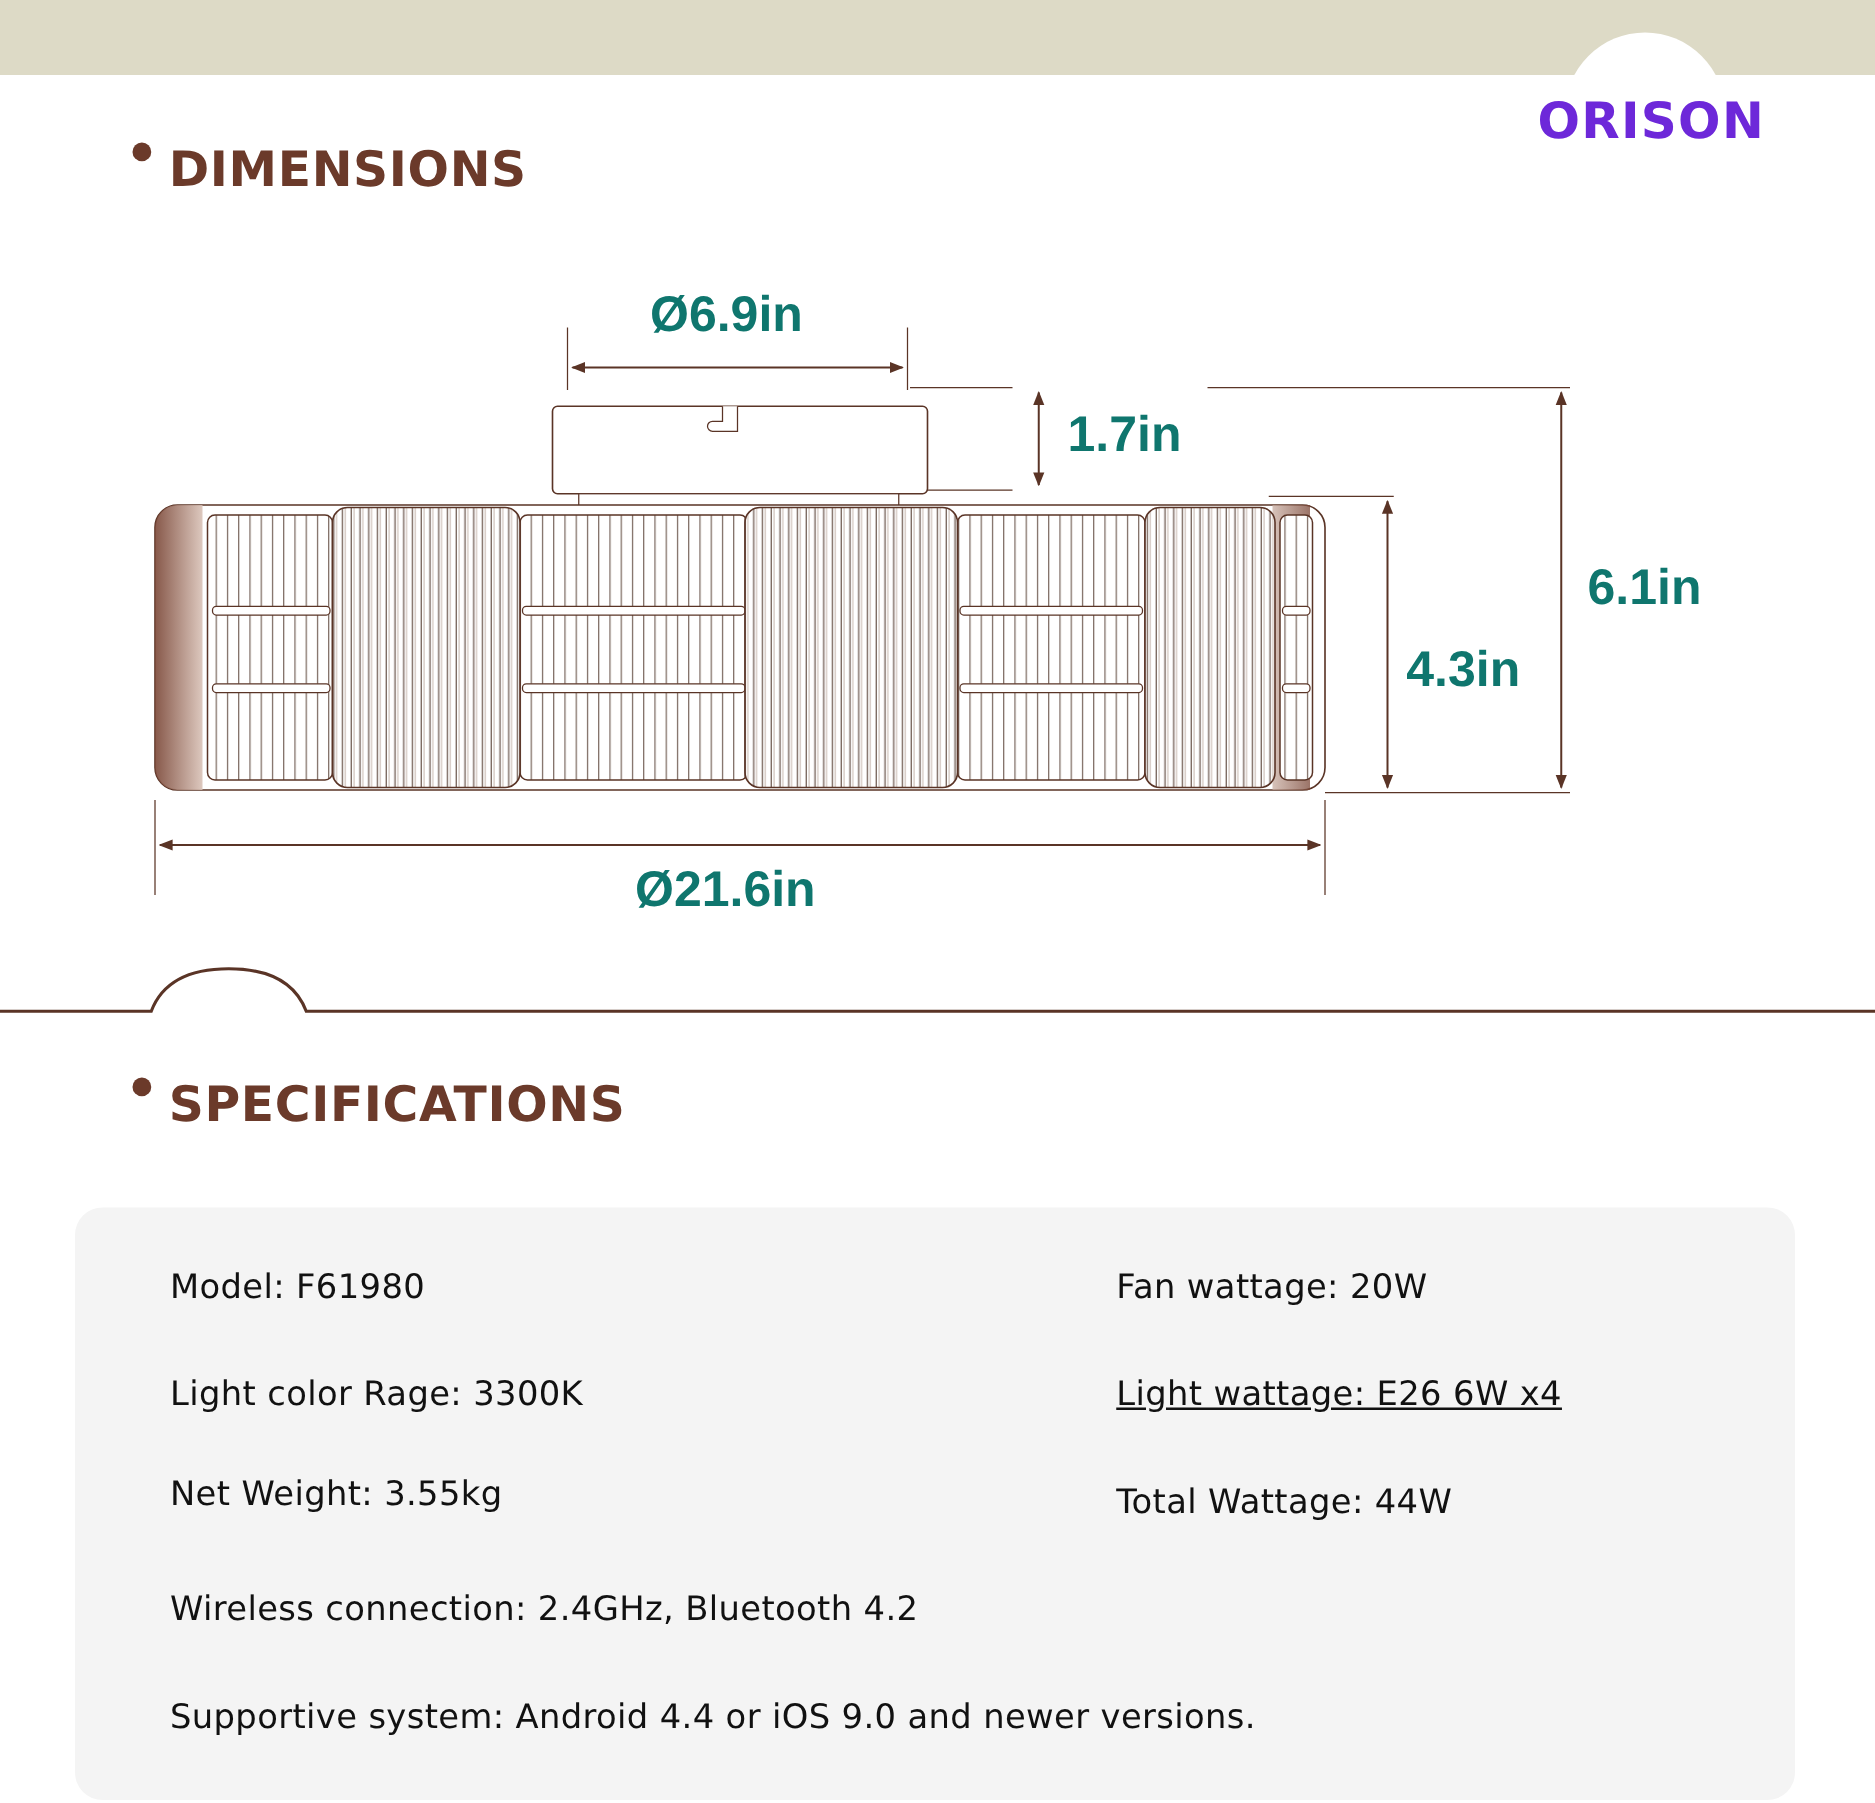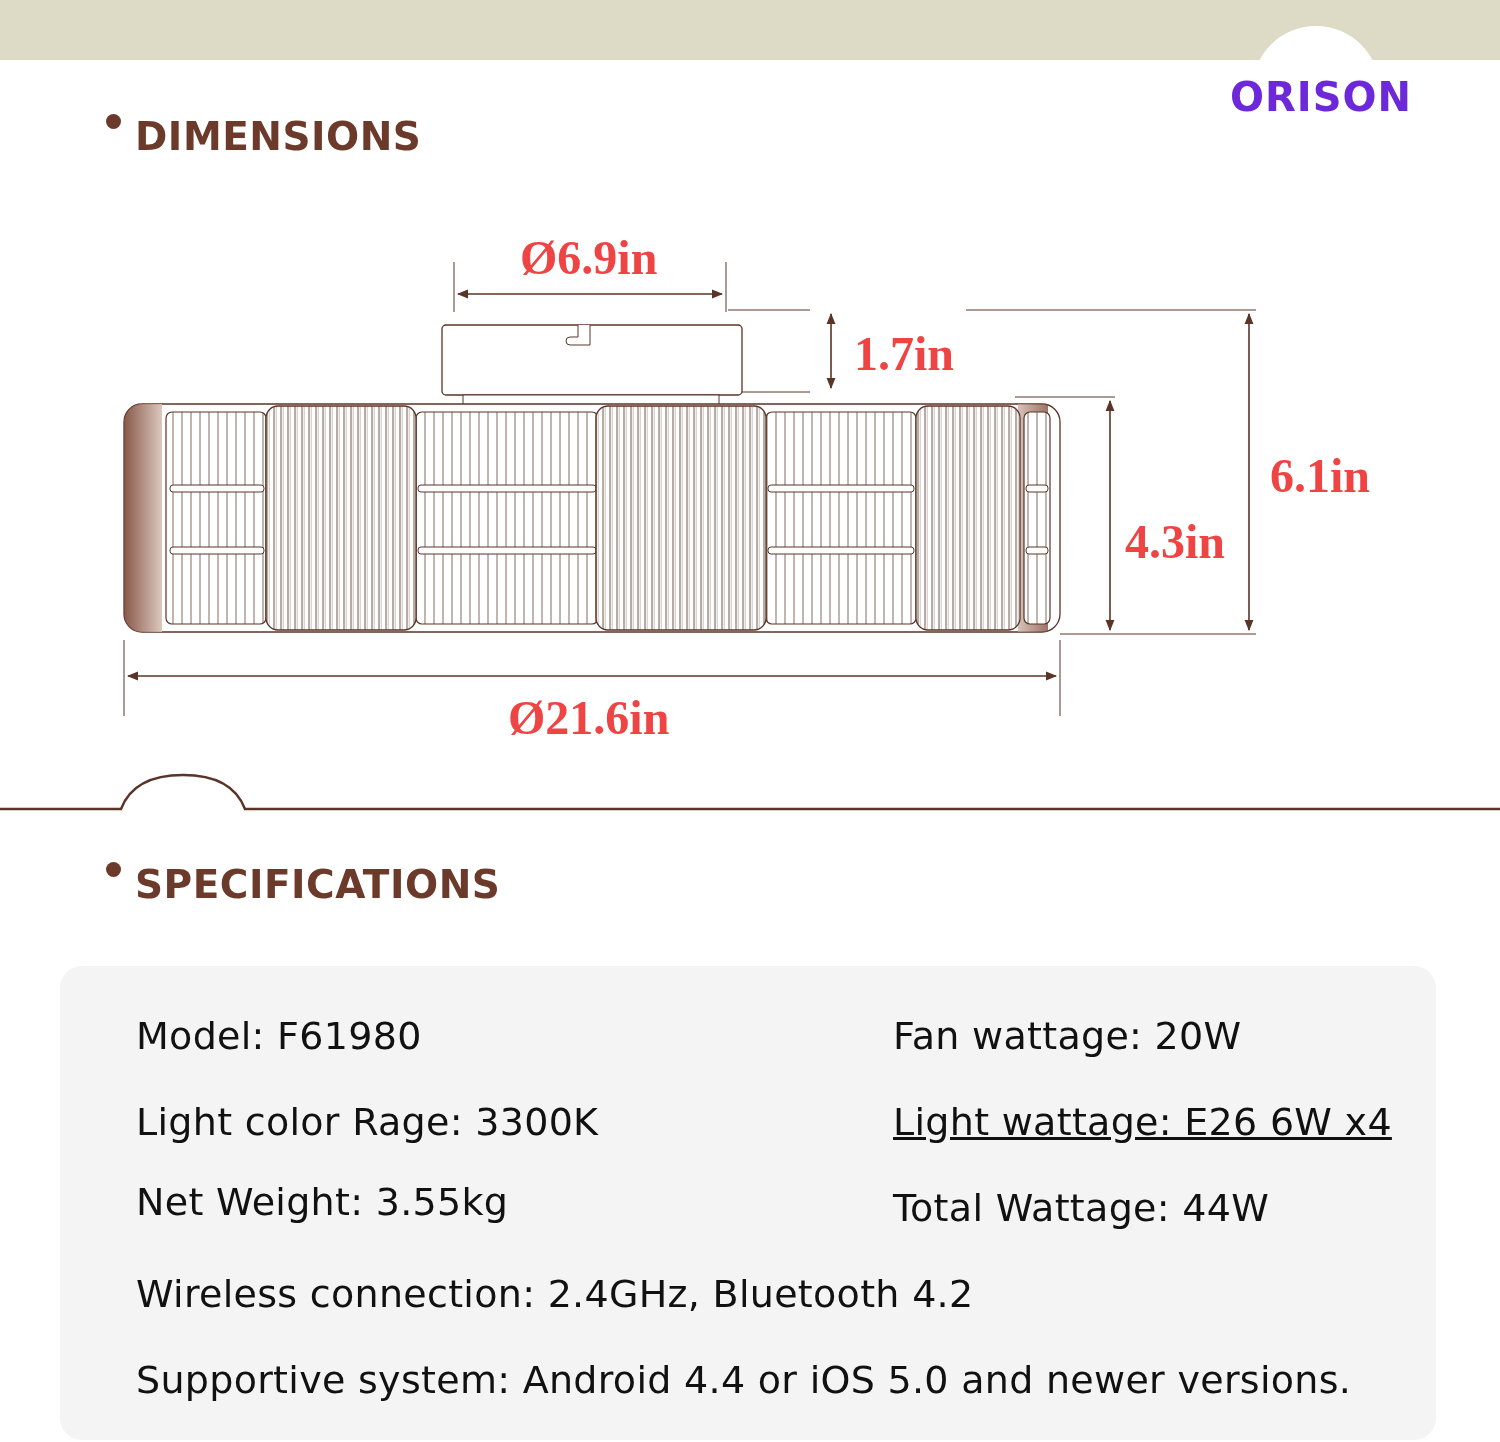--- a/index.html
+++ b/index.html
@@ -8,28 +8,28 @@
 
   .top-band { position: absolute; left: 0; top: 0; width: 1500px; height: 60px; background: #dddac6; }
   .top-bump { position: absolute; left: 1252px; top: 26px; width: 128px; height: 80px; border-radius: 64px 64px 0 0; background: #ffffff; }
   .brand { position: absolute; left: 1230px; top: 74px; font-family: "DejaVu Sans", sans-serif; font-weight: bold; font-size: 40px; letter-spacing: 1px; color: #6d28d9; }
 
   .section-title { position: absolute; left: 106px; font-family: "DejaVu Sans", sans-serif; font-weight: bold; font-size: 39px; color: #6b3a2a; letter-spacing: 0.5px; display: flex; align-items: flex-start; }
   .section-title .bullet { width: 15px; height: 15px; border-radius: 50%; background: #6b3a2a; margin-right: 14px; display: inline-block; }
   #dim-title { top: 114px; }
   #spec-title { top: 862px; }
 
-  .dim-label { position: absolute; font-family: Liberation Serif, serif; font-weight: bold; color: #ef4444; font-size: 48px; white-space: nowrap; }
+  .dim-label { position: absolute; font-family: Liberation Sans, sans-serif; font-weight: bold; color: #0f766e; font-size: 40px; white-space: nowrap; }
 
   .drawing { position: absolute; left: 0; top: 0; }
 
   .divider-svg { position: absolute; left: 0; top: 760px; }
 
   .spec-card { position: absolute; left: 60px; top: 966px; width: 1376px; height: 474px; background: #f4f4f4; border-radius: 22px; }
-  .spec-item { position: absolute; font-family: "DejaVu Sans", sans-serif; font-size: 38px; color: #111; white-space: nowrap; letter-spacing: 0.3px; }
+  .spec-item { position: absolute; font-family: "DejaVu Sans", sans-serif; font-size: 27px; color: #111; white-space: nowrap; letter-spacing: 0.3px; }
 </style>
 </head>
 <body>
 
 <div class="top-band"></div>
 <div class="top-bump"></div>
 <div class="brand">ORISON</div>
 
 <div class="section-title" id="dim-title">
   <span class="bullet"></span>
@@ -129,13 +129,13 @@
 
 <div class="spec-item" style="left:136px; top:1014px;">Model: F61980</div>
 <div class="spec-item" style="left:136px; top:1100px;">Light color Rage: 3300K</div>
 <div class="spec-item" style="left:136px; top:1180px;">Net Weight:  3.55kg</div>
 
 <div class="spec-item" style="left:893px; top:1014px;">Fan wattage: 20W</div>
 <div class="spec-item" style="left:893px; top:1100px;text-decoration:underline;">Light wattage: E26 6W x4</div>
 <div class="spec-item" style="left:893px; top:1186px;">Total Wattage: 44W</div>
 
 <div class="spec-item" style="left:136px; top:1272px;">Wireless connection: 2.4GHz, Bluetooth 4.2</div>
-<div class="spec-item" style="left:136px; top:1358px;">Supportive system: Android 4.4 or iOS 5.0 and newer versions.</div>
+<div class="spec-item" style="left:136px; top:1358px;">Supportive system: Android 4.4 or iOS 9.0 and newer versions.</div>
 
 </body></html>

